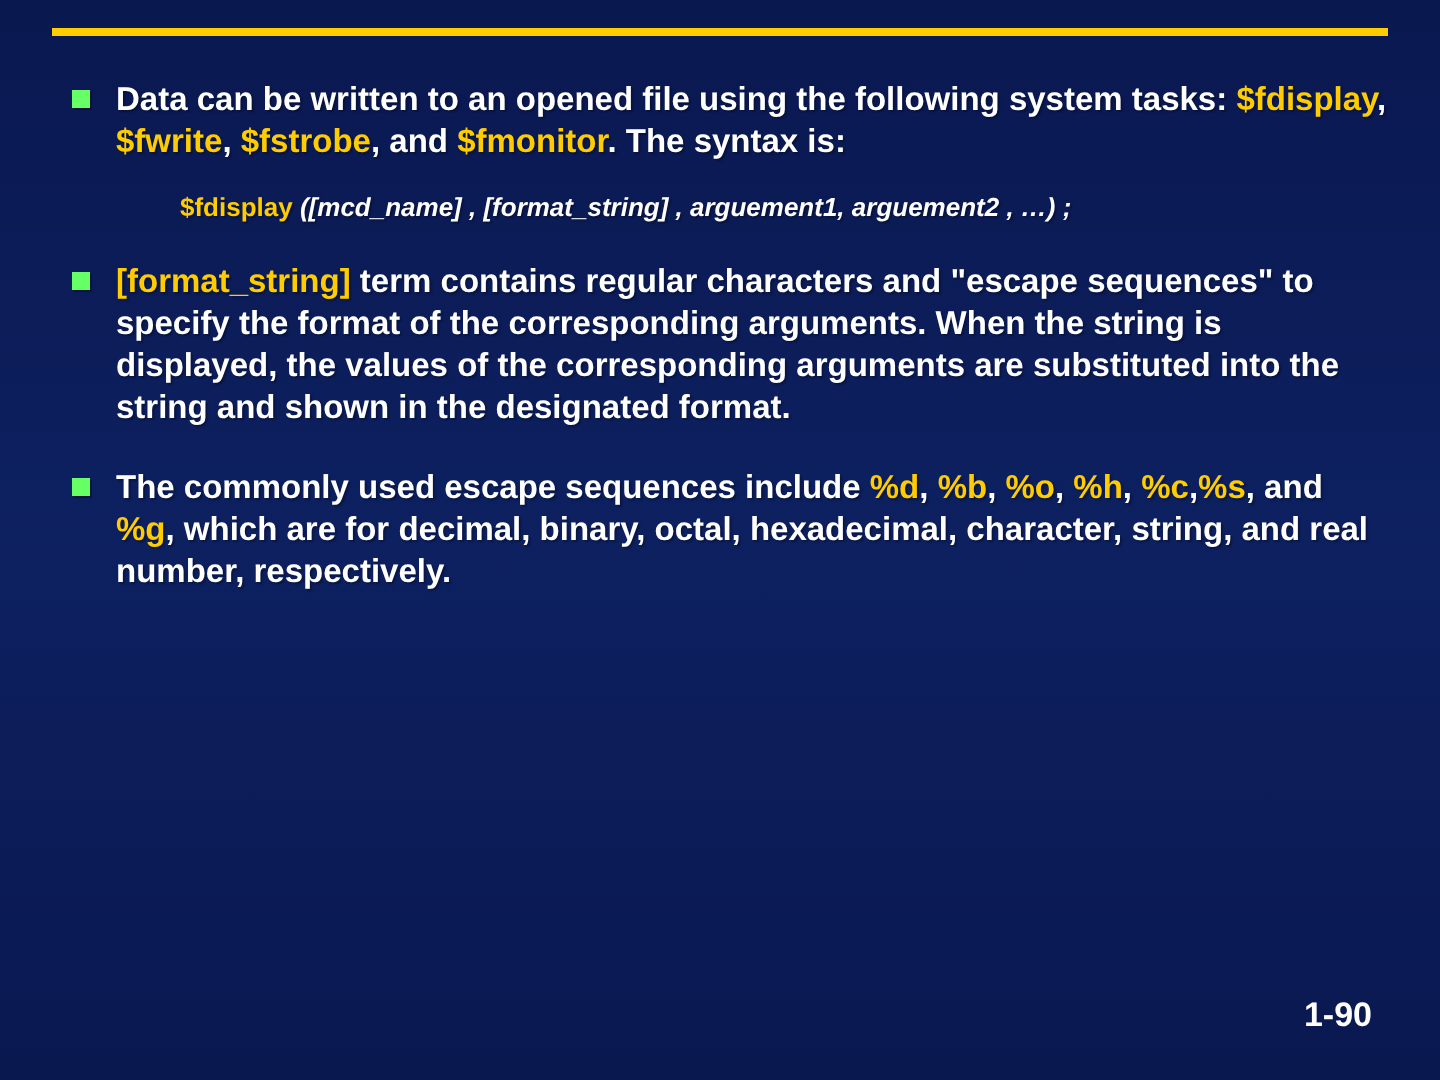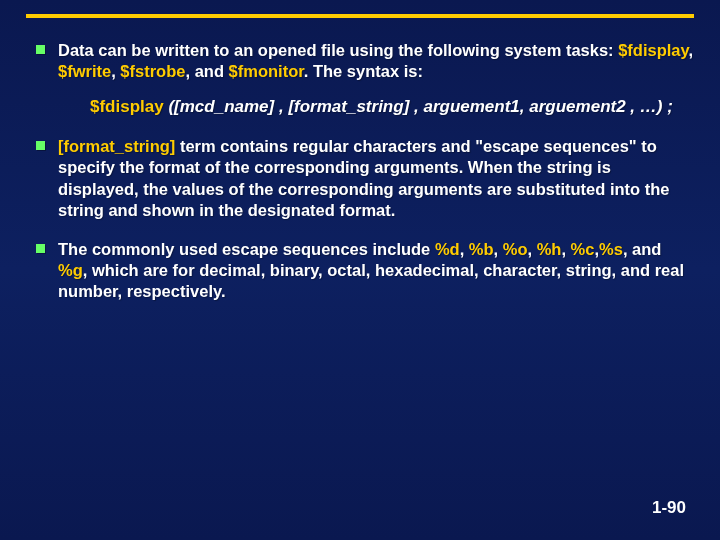--- a/index.html
+++ b/index.html
@@ -50,21 +50,21 @@
     left: 4px;
     top: 5px;
     width: 9px;
     height: 9px;
     background: #66ff66;
     box-shadow: 1px 1px 0 rgba(0,0,0,0.3);
   }
   .emy { color: #ffcc00; font-weight: bold; }
   .syntax {
     margin: 14px 0 4px 32px;
-    font-size: 17px;
+    font-size: 13px;
     line-height: 1.3;
     font-weight: bold;
     font-style: italic;
     text-shadow: 1px 1px 1px rgba(0,0,0,0.3);
   }
   .syntax .kw { color: #ffcc00; font-style: normal; }
   .footer {
     position: absolute;
     bottom: 22px;
     right: 34px;

